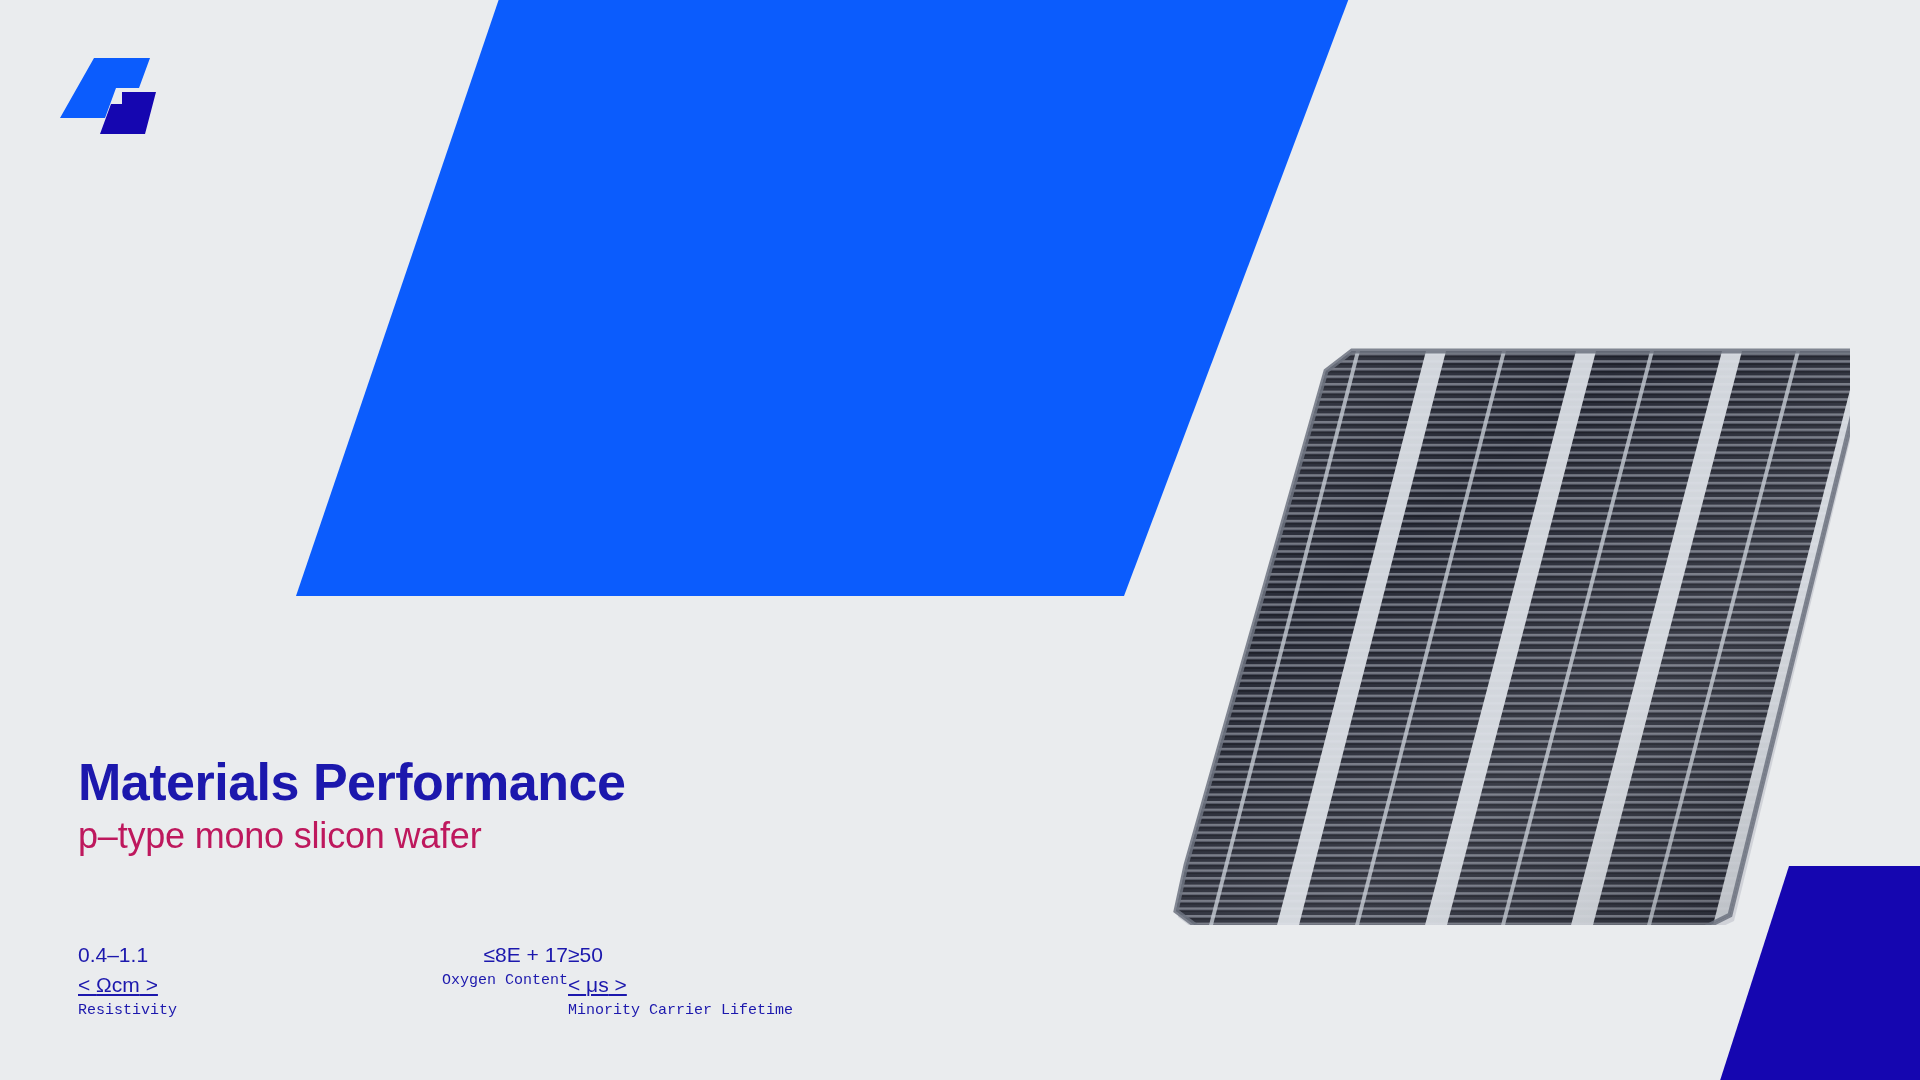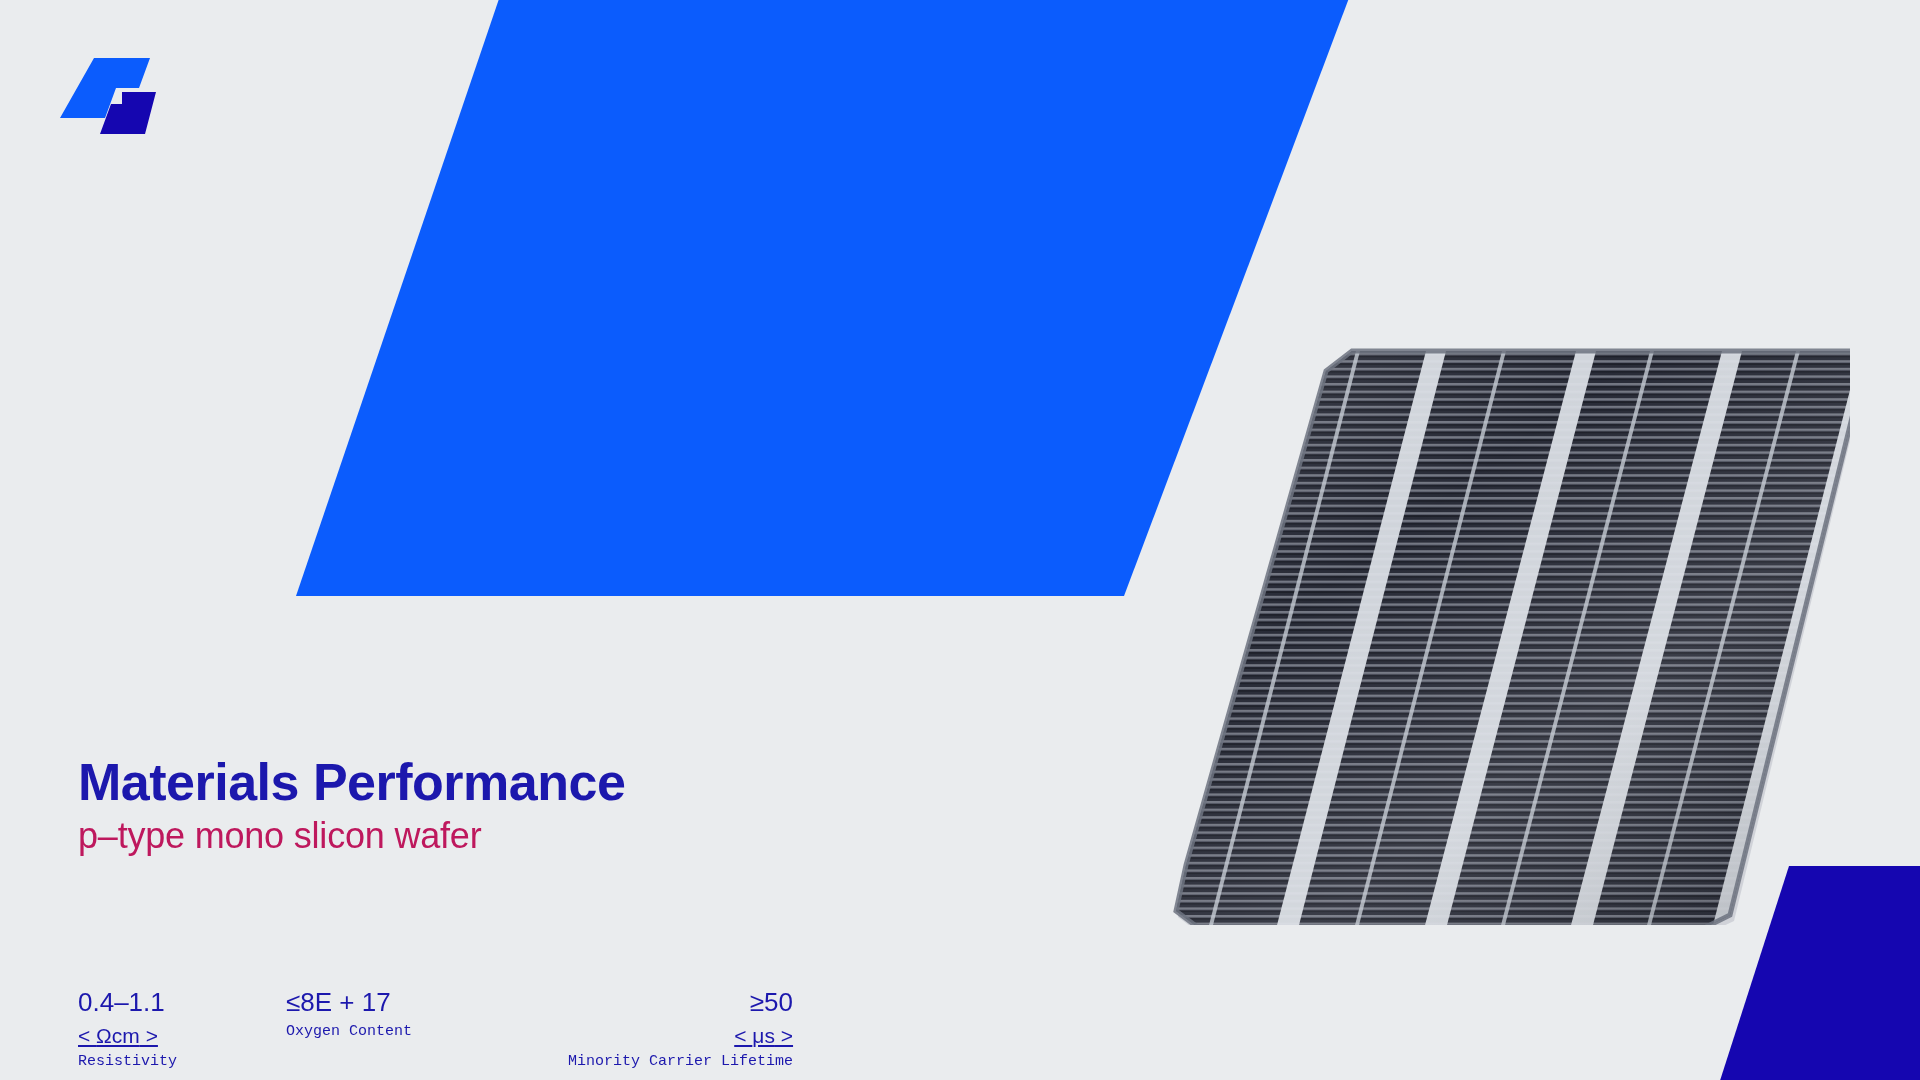--- a/index.html
+++ b/index.html
@@ -57,23 +57,23 @@
 
   .stats {
     position:absolute;
     left:78px;
     top:940px;
     display:flex;
     align-items:flex-start;
   }
   .stat { color:#1c18ad; line-height:1.42; }
   .stat:nth-child(1) { width:208px; }
-  .stat:nth-child(2) { width:282px; }
-  .stat:nth-child(3) { width:auto;text-align:right; }
-  .stat-value { font-size:26px; white-space:nowrap;margin-top:44px; }
+  .stat:nth-child(2) { width:282px;text-align:right; }
+  .stat:nth-child(3) { width:auto; }
+  .stat-value { font-size:21px; white-space:nowrap; }
   .stat-unit  { font-size:21px; white-space:nowrap;text-decoration:underline; }
   .stat-label { font-size:15px; white-space:nowrap;font-family:Liberation Mono, monospace; }
   .stat-unit sup { font-size:13px; vertical-align:super; }
 </style>
 </head>
 <body>
 
 <div class="shape-layer">
   <svg class="shape-svg" viewBox="0 0 1920 1080">
 

